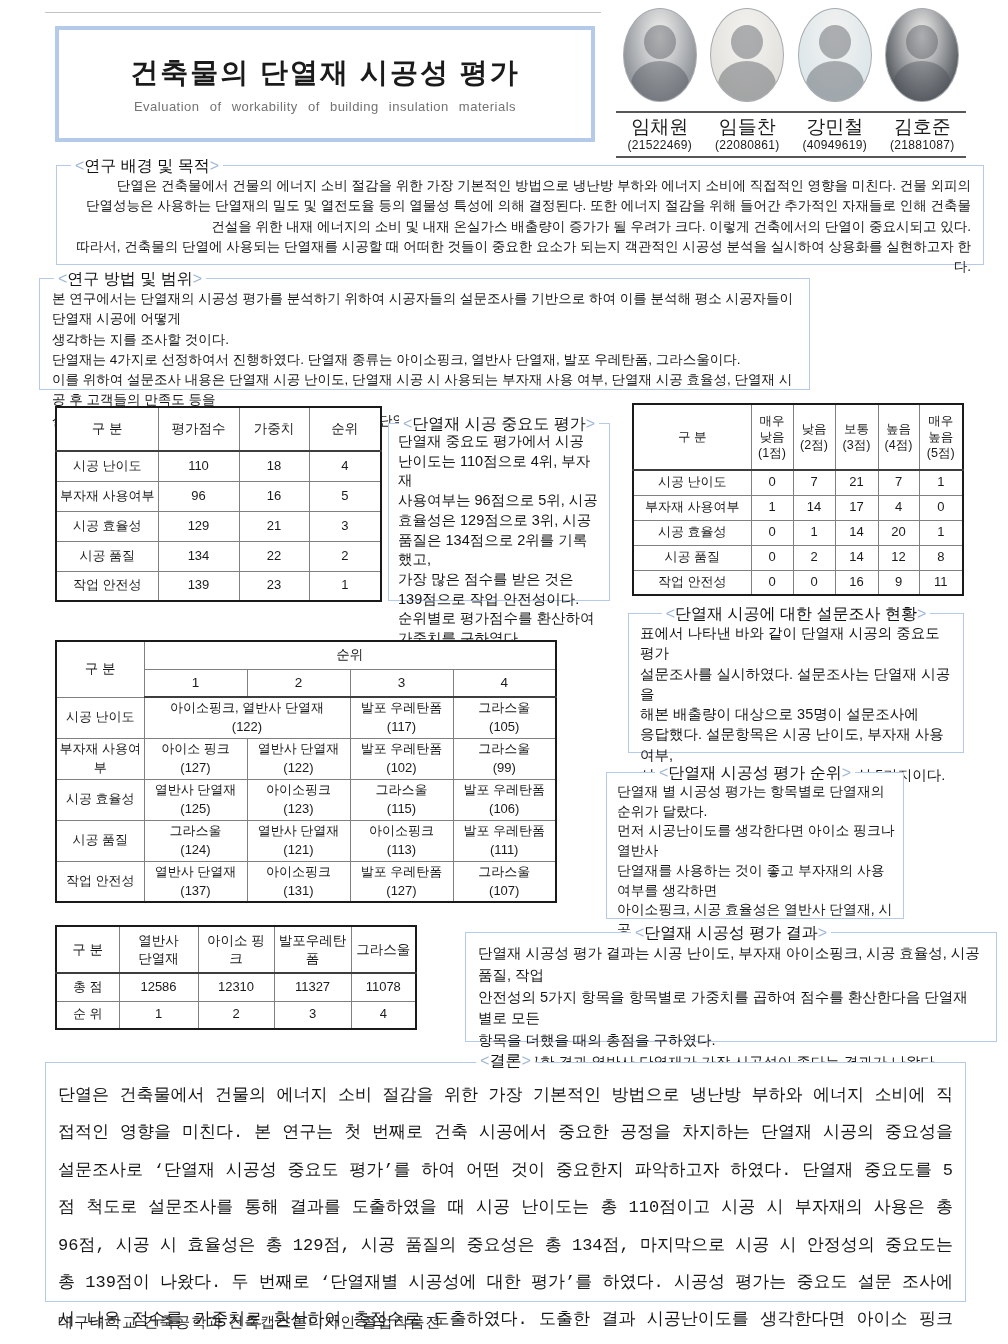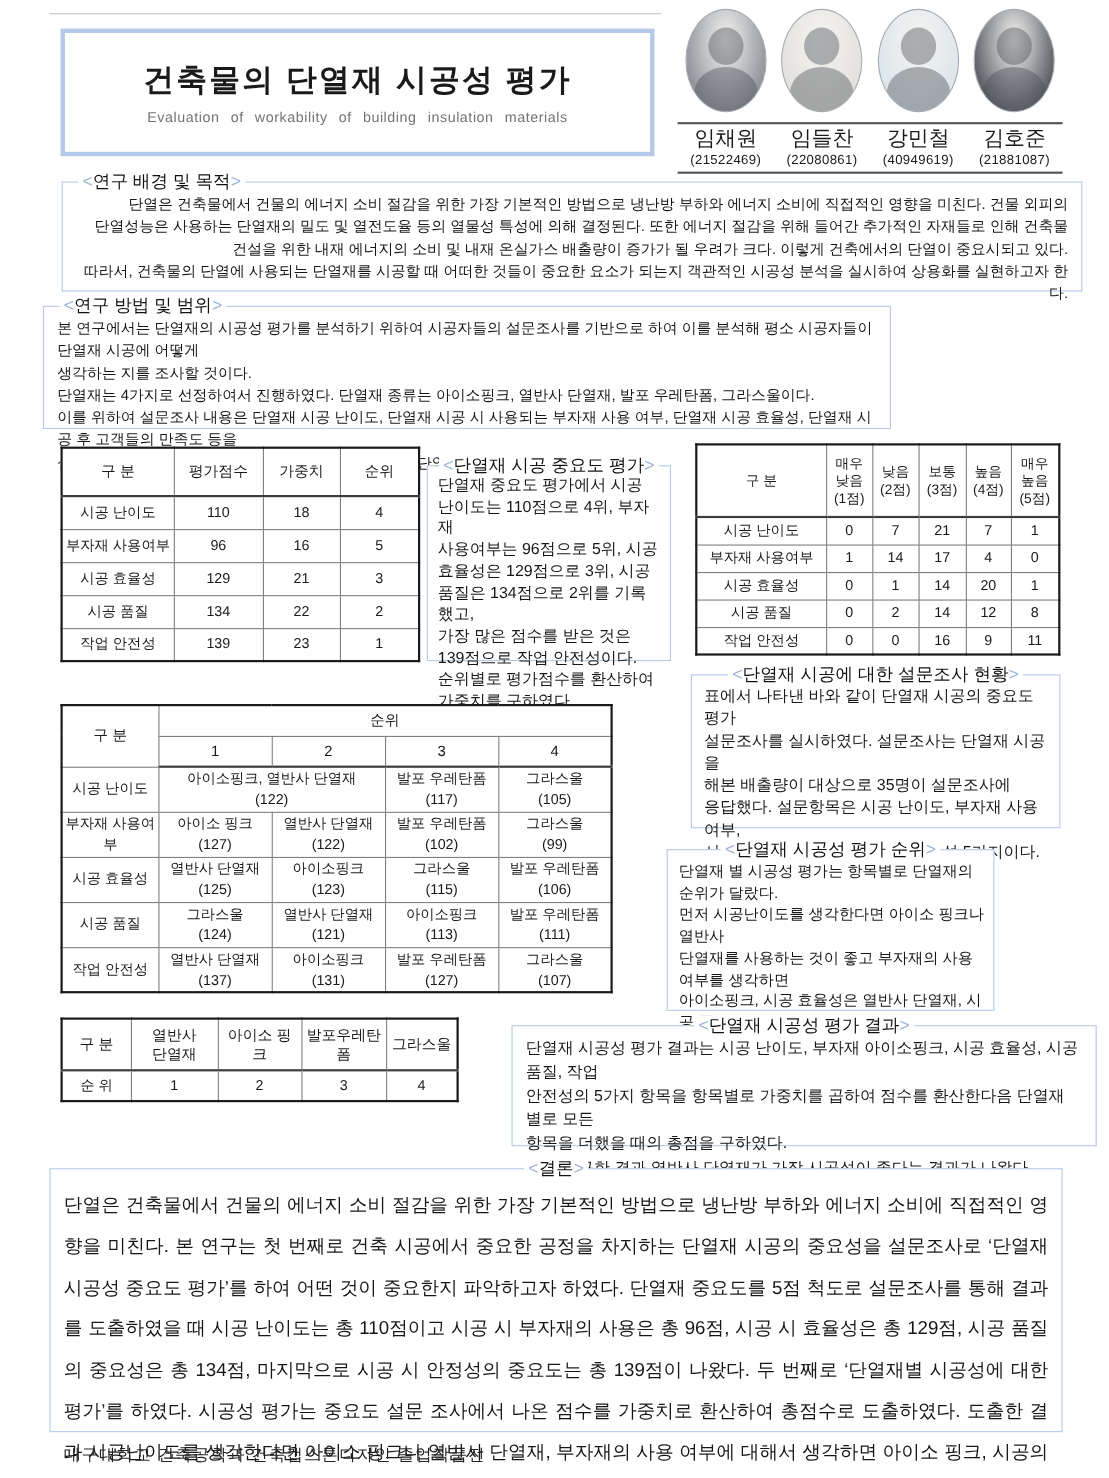--- a/index.html
+++ b/index.html
@@ -70,21 +70,21 @@
   #tbl-total{left:55px;top:925px;width:360px;}
   #tbl-total thead tr{height:47px;}
   #tbl-total tbody tr{height:28px;}
 
   #panel-background{left:56px;top:165px;width:928px;height:100px;text-align:right;}
   #panel-method{left:28px;top:278px;width:771px;height:112px;margin-left:11px;}
   #panel-importance{left:388px;top:423px;width:222px;height:178px;}
   #panel-survey{left:628px;top:613px;width:336px;height:140px;}
   #panel-ranking{left:606px;top:772px;width:298px;height:147px;}
   #panel-result{left:432px;top:932px;width:532px;height:110px;margin-left:33px;}
-  #panel-conclusion{left:45px;top:1062px;width:921px;height:240px;}
+  #panel-conclusion{left:45px;top:1062px;width:921px;height:240px;font-family:Liberation Mono, monospace;}
 
   .footer{position:absolute;left:58px;top:1313px;font-size:15px;letter-spacing:1px;color:#222;}
 </style>
 </head>
 <body>
 
 <div class="page">
 
   <div class="top-rule"></div>
 
@@ -388,20 +388,27 @@
         <th>구 분</th>
         <th>열반사
 단열재</th>
         <th>아이소 핑크</th>
         <th>발포우레탄폼</th>
         <th>그라스울</th>
       </tr>
     </thead>
     <tbody>
       <tr>
+        <td>총 점</td>
+        <td>12586</td>
+        <td>12310</td>
+        <td>11327</td>
+        <td>11078</td>
+      </tr>
+      <tr>
         <td>순 위</td>
         <td>1</td>
         <td>2</td>
         <td>3</td>
         <td>4</td>
       </tr>
     </tbody>
   </table>
 
   <section class="panel" id="panel-result">

